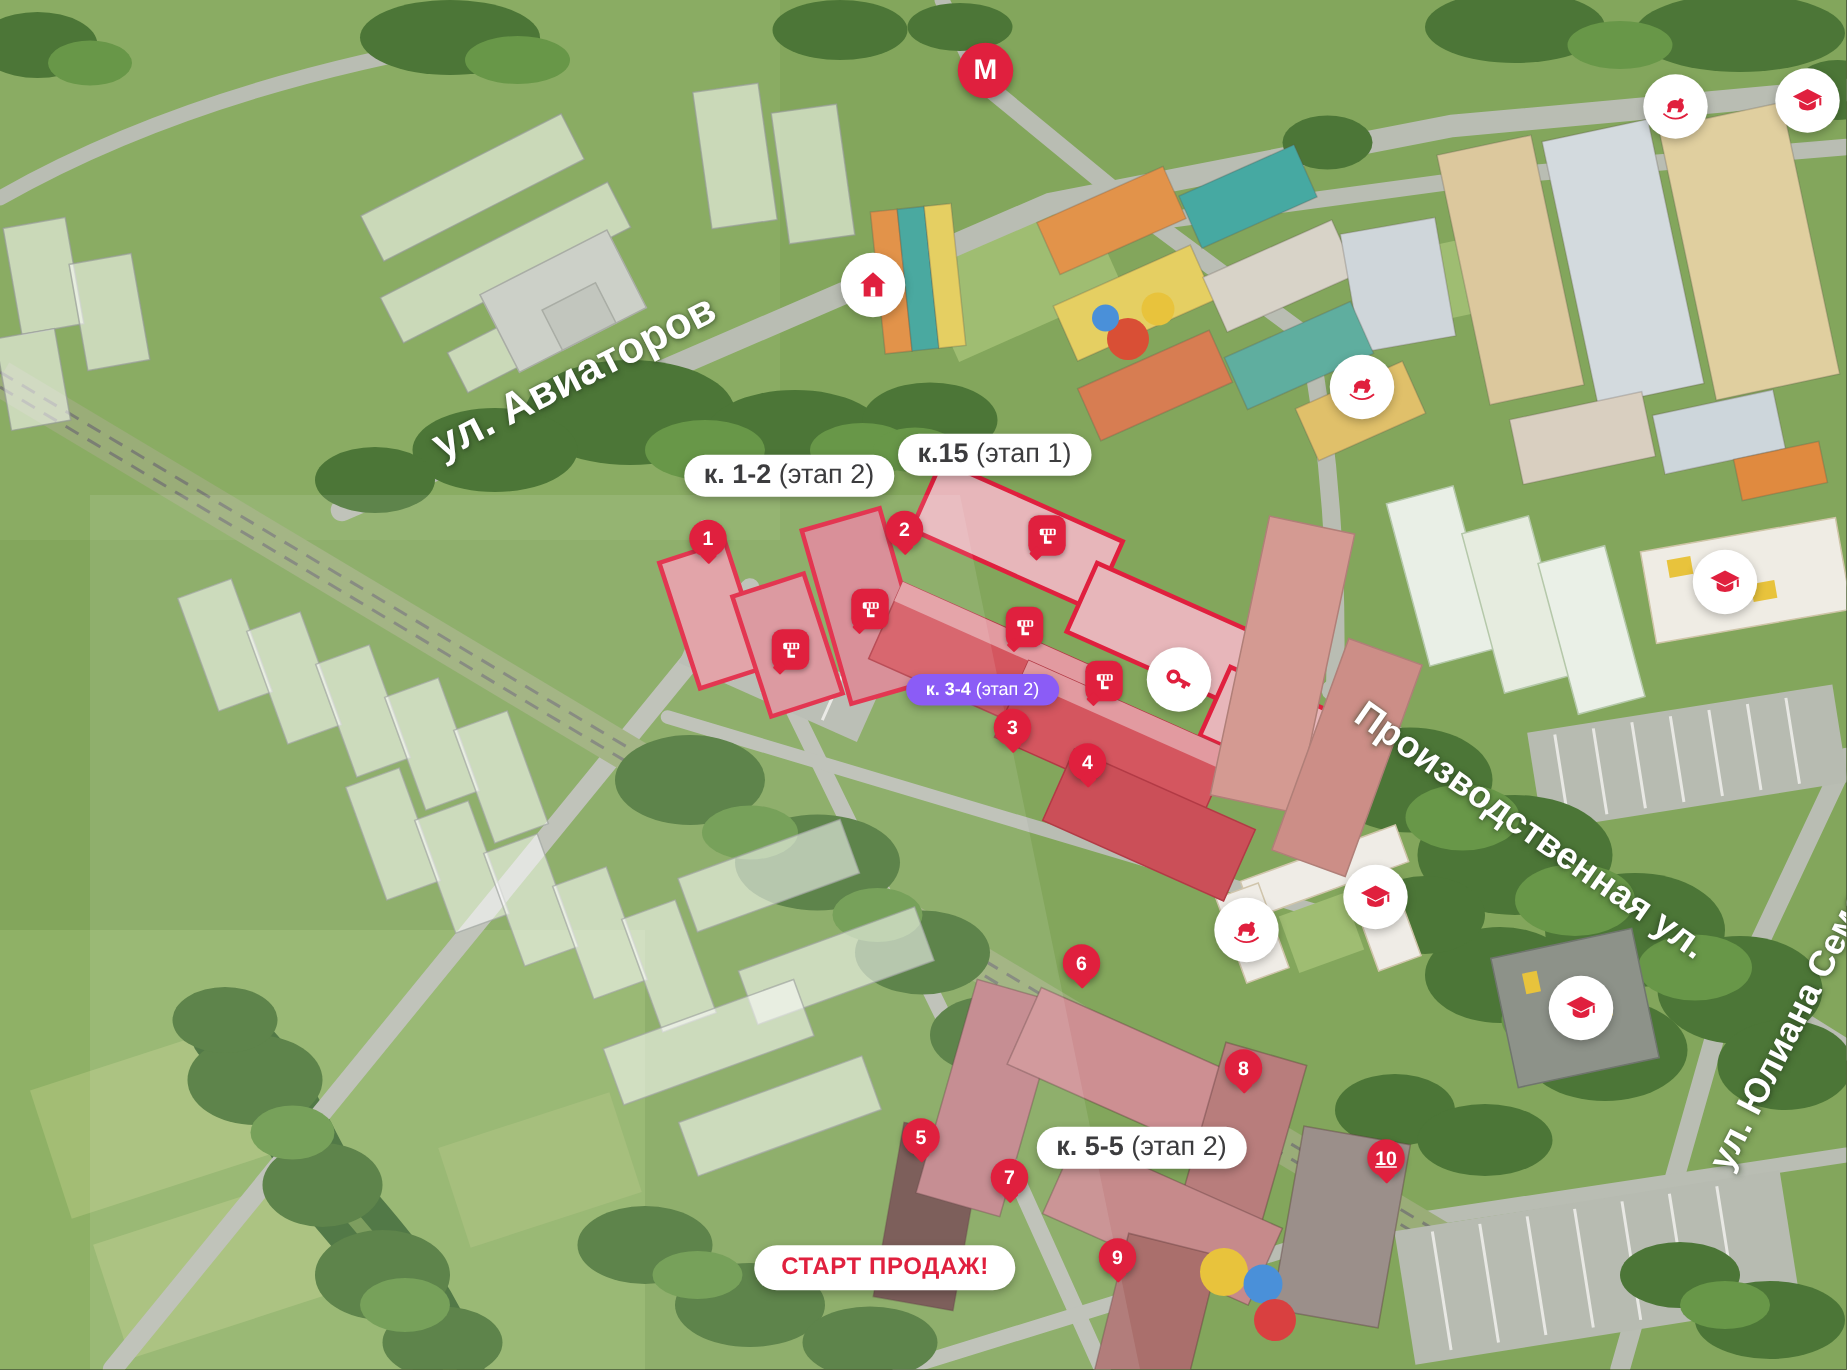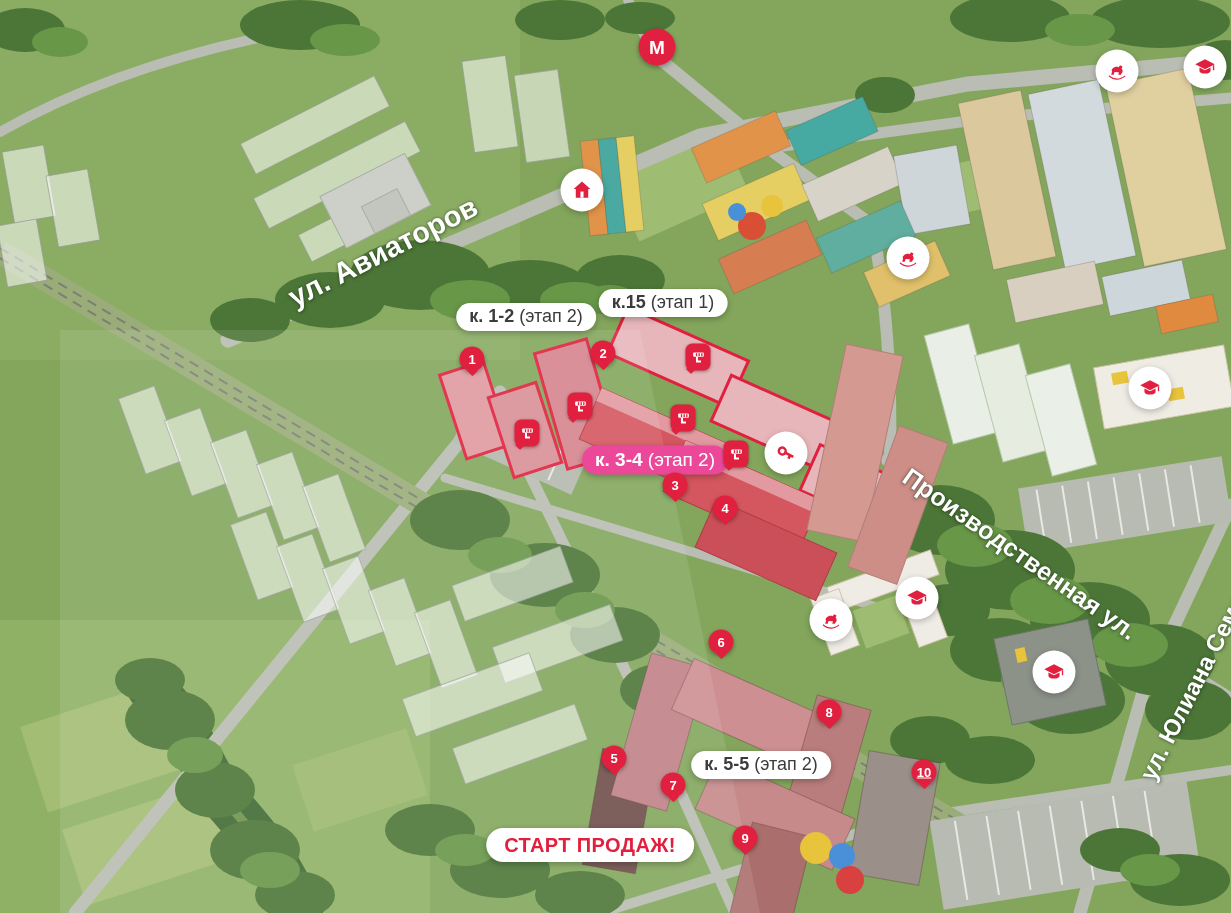--- a/index.html
+++ b/index.html
@@ -15,22 +15,22 @@
     text-shadow:0 1px 4px rgba(30,50,25,.65),0 0 2px rgba(30,50,25,.4);
   }
   .pill{
     position:absolute;transform:translate(-50%,-50%);
     background:#fff;color:#3c3c3e;border-radius:17px;padding:4px 13px;
     font-size:18px;white-space:nowrap;box-shadow:0 2px 6px rgba(0,0,0,.28);
     line-height:1.1;
   }
   .pill b{font-weight:700}
   .pill span{font-weight:400}
-  .pill.red{background:#ec4899;color:#fff;font-size:19px;}
-  .pill.sales{color:#e0203e;font-weight:800;font-size:20px;letter-spacing:.4px;padding:6px 18px;}
+  .pill.red{background:#8b5cf6;color:#fff;font-size:12px;}
+  .pill.sales{color:#e0203e;font-weight:800;font-size:16px;letter-spacing:.4px;padding:6px 18px;}
   .marker{
     position:absolute;transform:translate(-50%,-50%);
     width:25px;height:25px;border-radius:50%;background:#e0203e;color:#fff;
     font-weight:700;font-size:13px;display:flex;align-items:center;justify-content:center;
     box-shadow:0 2px 4px rgba(0,0,0,.35);
   }
   .marker i{
     position:absolute;bottom:-3px;left:50%;margin-left:-4px;width:8px;height:8px;
     background:#e0203e;transform:rotate(45deg);border-radius:1px;z-index:-1;
   }

